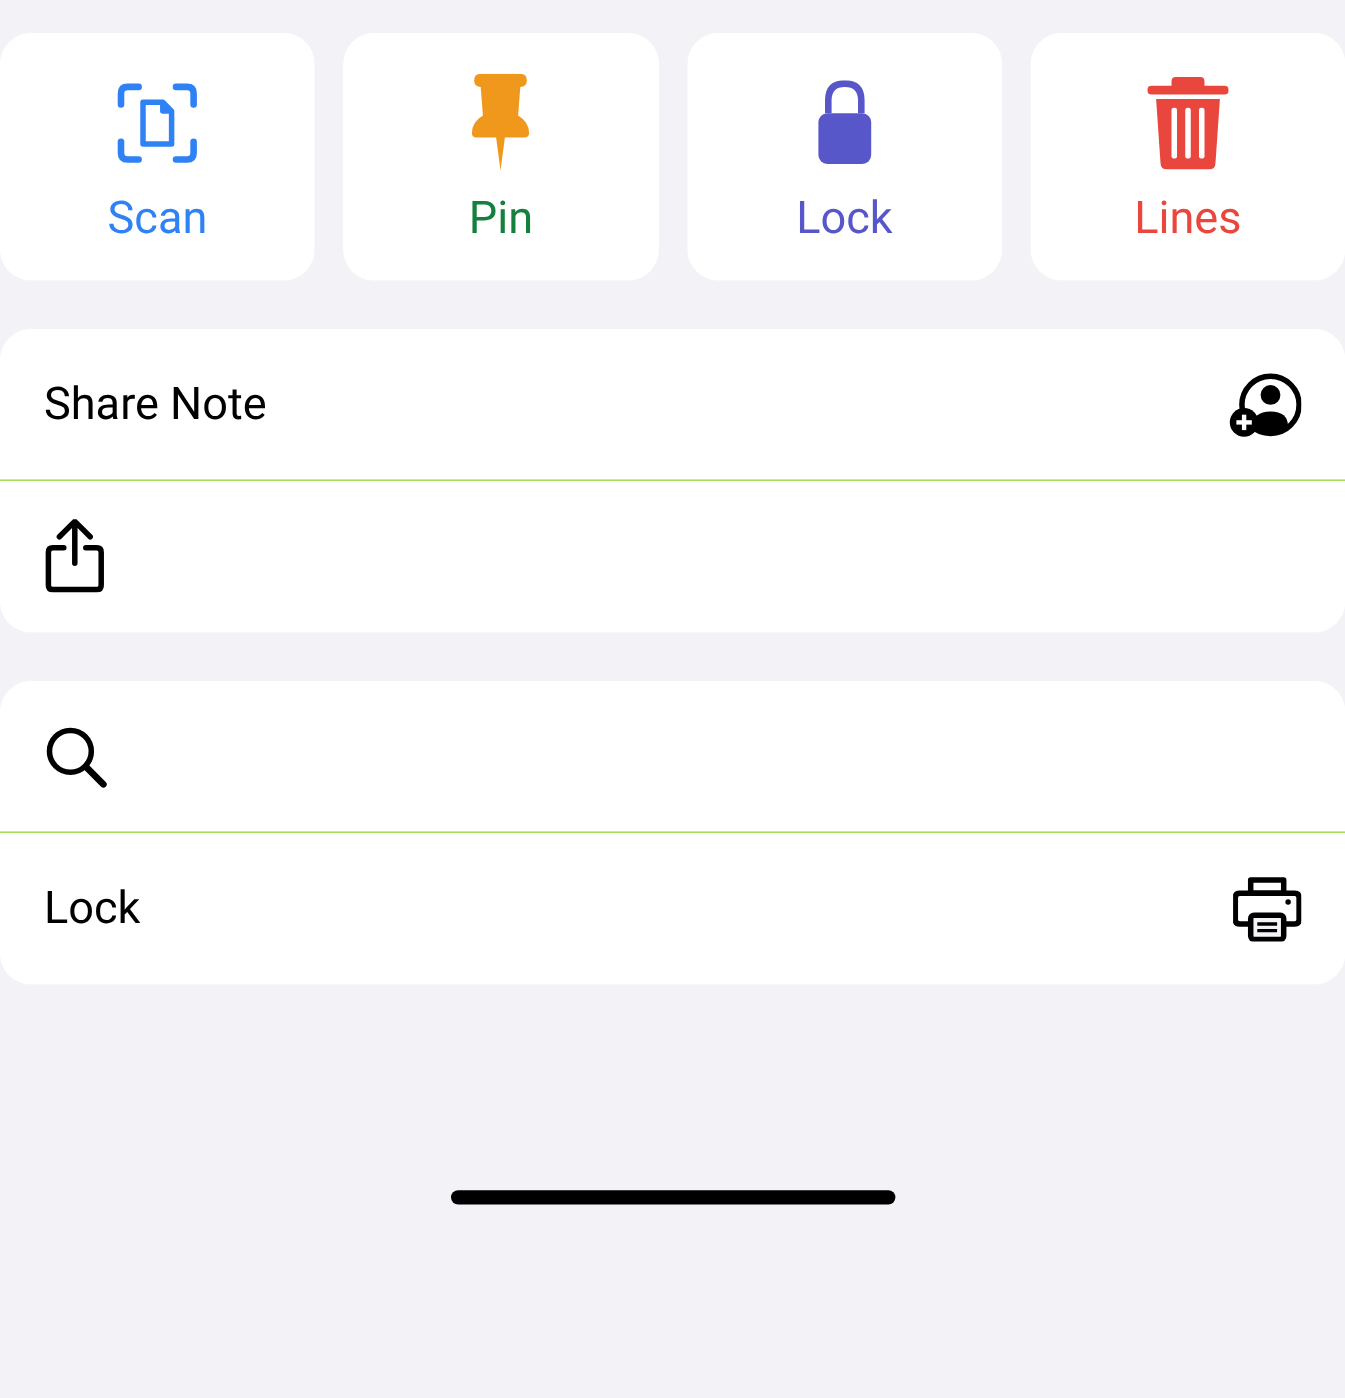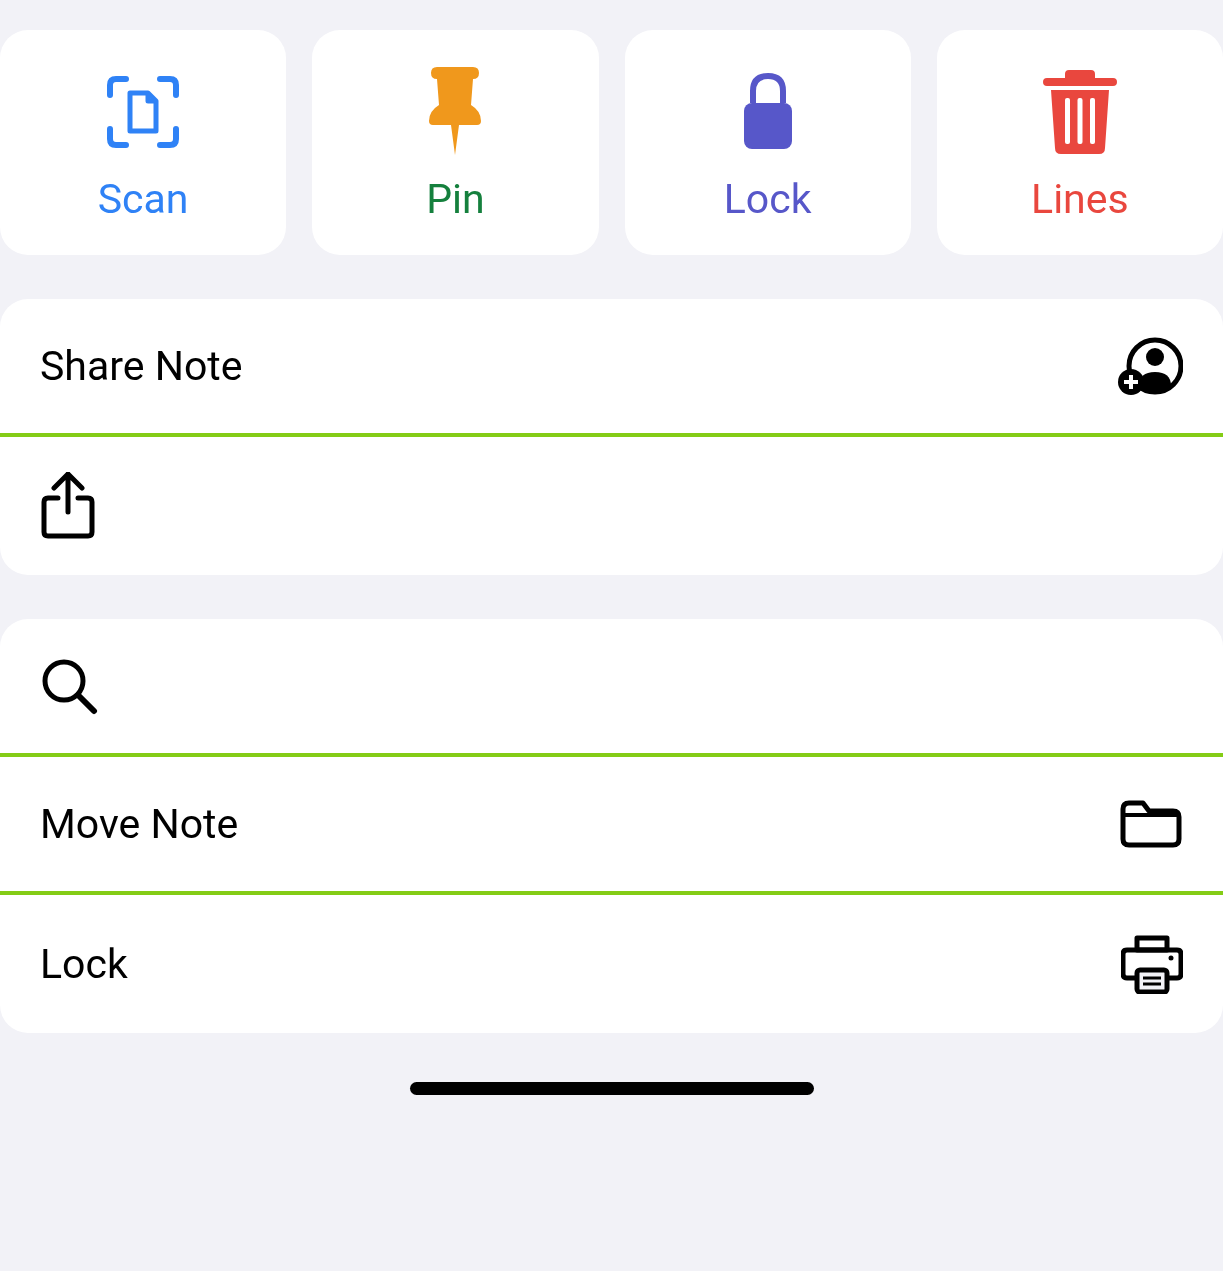--- a/index.html
+++ b/index.html
@@ -50,21 +50,21 @@
       border-radius: 28px;
       margin: 44px 0 0 0;
       overflow: hidden;
     }
     .menu-item {
       display: flex;
       align-items: center;
       justify-content: space-between;
       padding: 0 40px;
       height: 138px;
-      border-bottom: 4px solid #84cc16;
+      border-bottom: 1px solid #84cc16;
     }
     .menu-item:last-child {
       border-bottom: none;
     }
     .menu-item .label {
       font-size: 41px;
       font-weight: 400;
       color: #000;
     }
     .menu-item .icon-right {
@@ -168,29 +168,20 @@
   <div class="menu-group">
     <div class="menu-item">
       <div class="icon-right">
         <svg width="58" height="58" viewBox="0 0 58 58">
           <circle cx="24" cy="24" r="19" stroke="#000" stroke-width="5" fill="none"></circle>
           <path d="M38 38 L54 54" stroke="#000" stroke-width="6" stroke-linecap="round"></path>
         </svg>
       </div>
     </div>
     <div class="menu-item">
-      <div class="label">Move Note</div>
-      <div class="icon-right">
-        <svg width="64" height="50" viewBox="0 0 64 50">
-          <path d="M4 10 Q4 4 10 4 H24 L30 12 H54 Q60 12 60 18 V40 Q60 46 54 46 H10 Q4 46 4 40 Z" stroke="#000" stroke-width="5" fill="none" stroke-linejoin="round"></path>
-          <path d="M4 16 H60" stroke="#000" stroke-width="4"></path>
-        </svg>
-      </div>
-    </div>
-    <div class="menu-item">
       <div class="label">Lock</div>
       <div class="icon-right">
         <svg width="62" height="60" viewBox="0 0 62 60">
           <path d="M16 4 H46 V16 H16 Z" stroke="#000" stroke-width="5" fill="none" stroke-linejoin="round"></path>
           <path d="M6 16 H56 Q60 16 60 20 V40 Q60 44 56 44 H46 M16 44 H6 Q2 44 2 40 V20 Q2 16 6 16" stroke="#000" stroke-width="5" fill="none" stroke-linejoin="round"></path>
           <rect x="16" y="36" width="30" height="22" rx="3" stroke="#000" stroke-width="5" fill="#f2f2f7"></rect>
           <path d="M22 44 H40 M22 50 H40" stroke="#000" stroke-width="3"></path>
           <circle cx="50" cy="24" r="2.5" fill="#000"></circle>
         </svg>
       </div>

